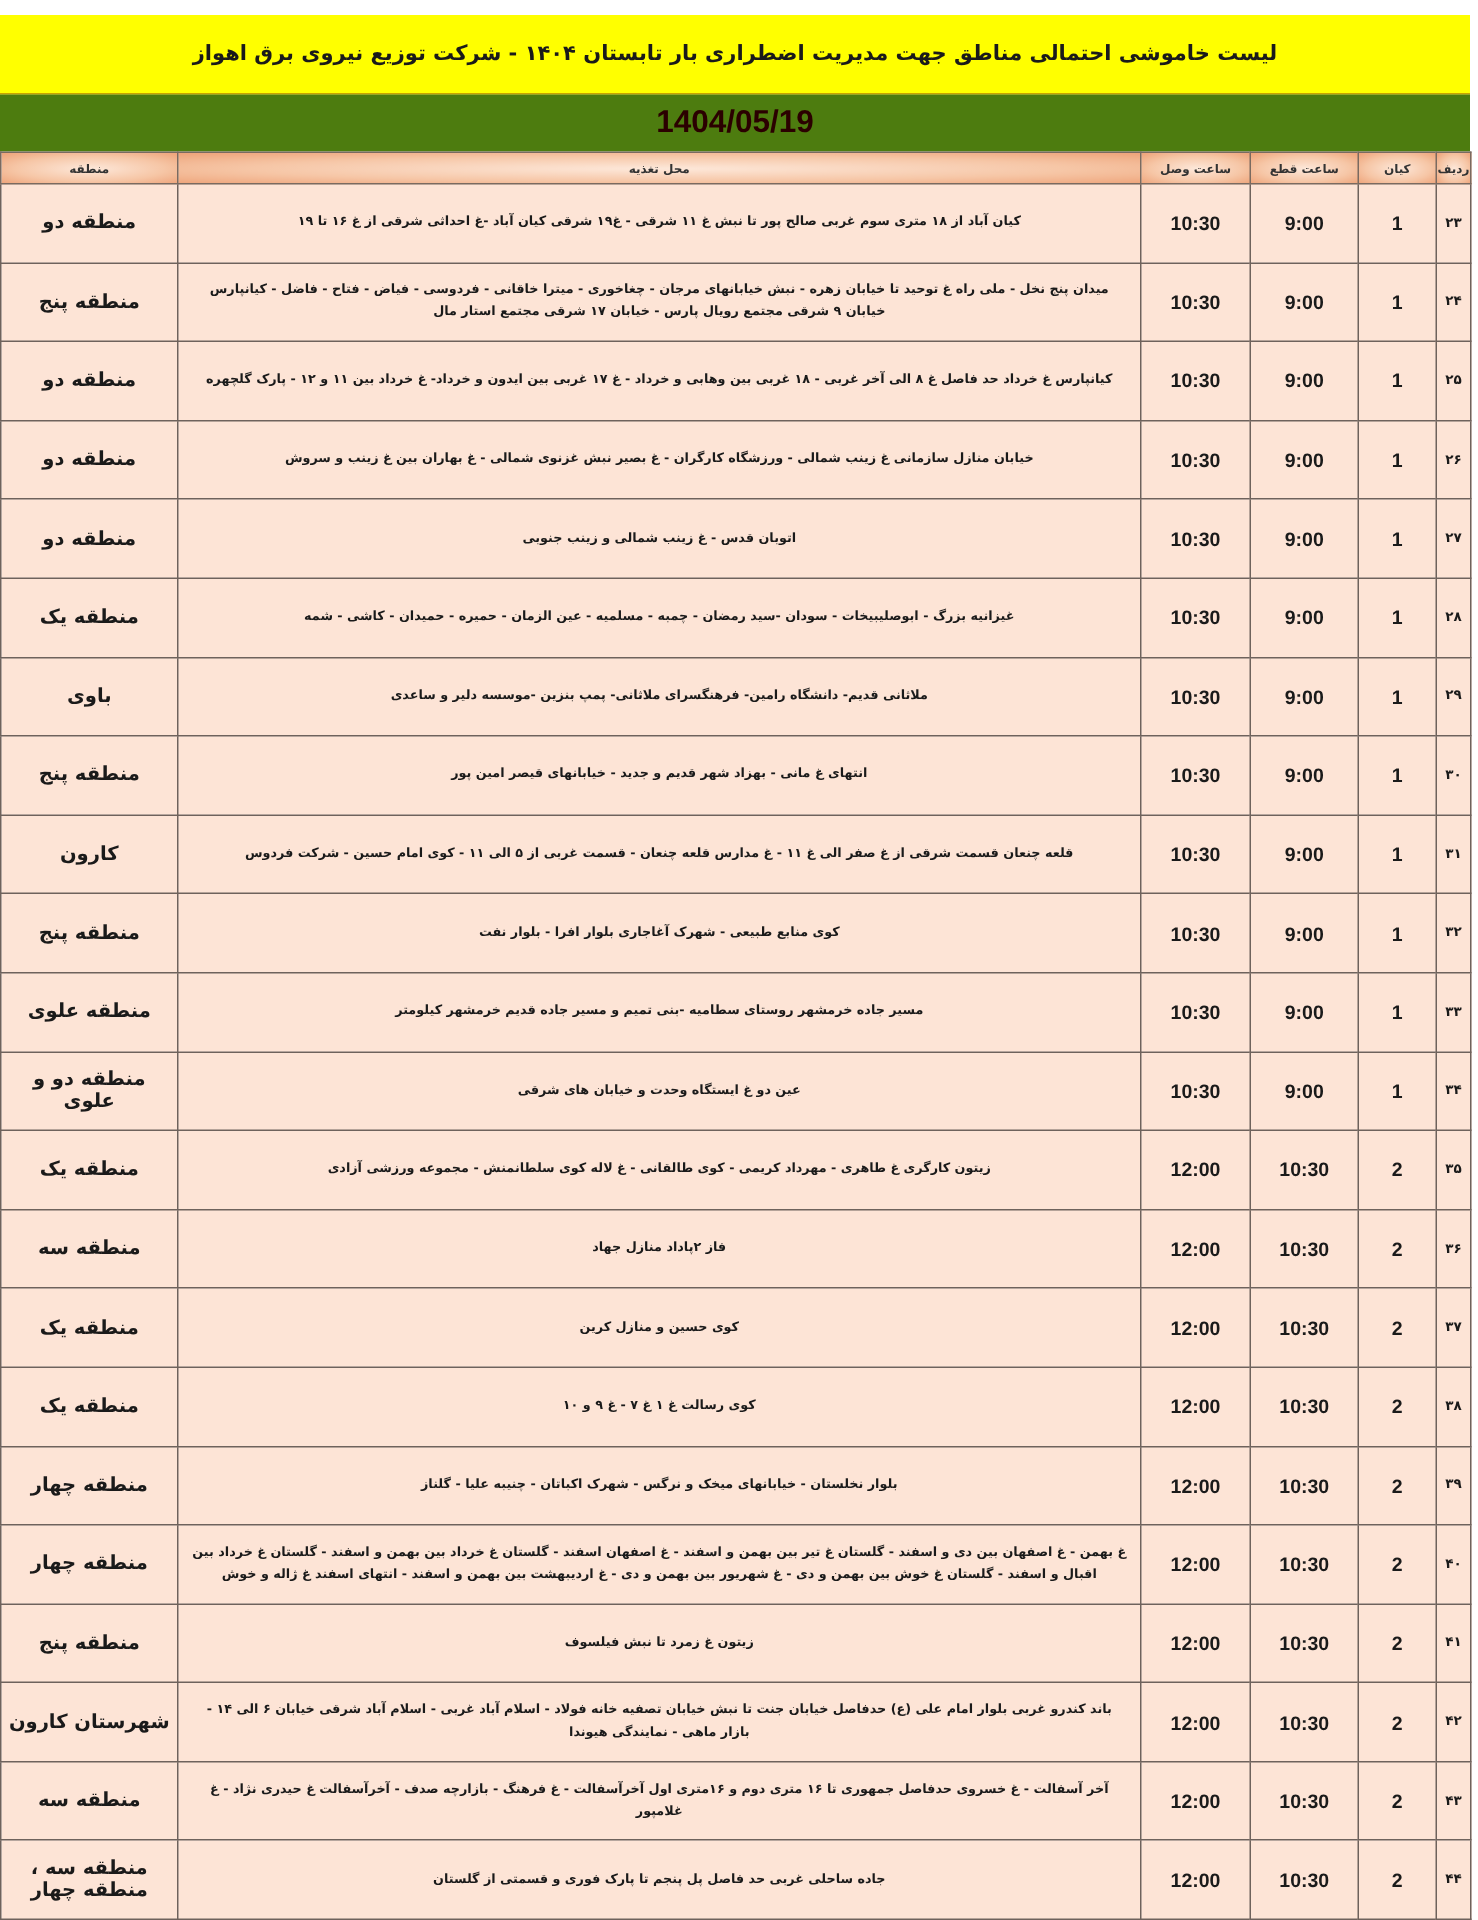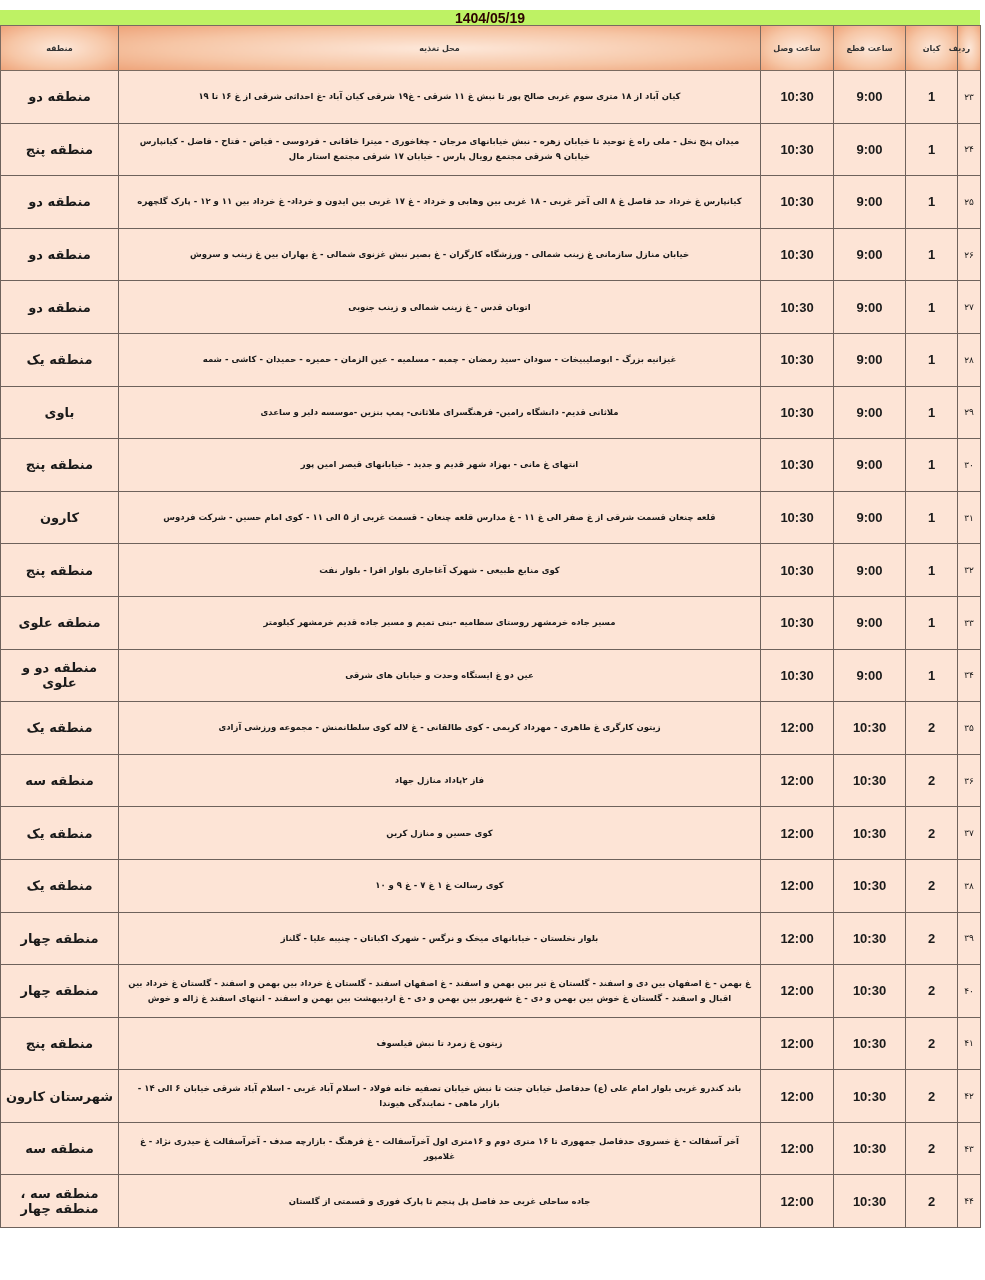--- a/index.html
+++ b/index.html
@@ -4,43 +4,44 @@
 <style>
   html, body { margin: 0; padding: 0; background: #ffffff; }
   body { width: 985px; height: 1280px; position: relative; overflow: hidden; font-family: "DejaVu Sans", sans-serif; }
   .sheet { position: absolute; left: 0; top: 10px; width: 980px; }
   .title-band {
     height: 52px; background: #ffff00; border-bottom: 1px solid #c9a400;
     display: flex; align-items: center; justify-content: center;
     direction: rtl; font-weight: bold; font-size: 14px; color: #1a1a1a;
   }
   .date-band {
-    height: 15px; background: #bef264; display: flex; align-items: center; justify-content: center;
-    font-family: "Liberation Sans", sans-serif; font-weight: bold; font-size: 14px; color: #2b0000;
+    height: 38px; background: #4d7c0f; display: flex; align-items: center; justify-content: center;
+    font-family: "Liberation Sans", sans-serif; font-weight: bold; font-size: 21px; color: #2b0000;
   }
   table { border-collapse: collapse; width: 980px; table-layout: fixed; direction: rtl; }
   th {
     height: 20px; font-size: 8px; font-weight: bold; color: #333;
     background: radial-gradient(ellipse at center, #fde8da 0%, #f6c6a6 60%, #eea47a 100%);
-    border: 1px solid #7a6a60; padding: 12px;
+    border: 1px solid #7a6a60; padding: 0;
   }
   td {
     background: #fde4d6; border: 1px solid #6e625c; text-align: center; vertical-align: middle;
     height: 51.6px; padding: 0 4px; color: #1a1a1a;
   }
-  td.idx { font-size: 9px; font-weight: normal; padding: 0; }
+  td.idx { font-size: 9px; font-weight: bold; padding: 0; }
   td.num { font-family: "Liberation Sans", sans-serif; font-weight: bold; font-size: 13px; }
   td.loc { font-size: 8.5px; font-weight: bold; line-height: 15px; padding: 0 8px; }
   td.region { font-size: 13px; font-weight: bold; }
   .c-idx { width: 23px; } .c-block { width: 52px; } .c-off { width: 72px; } .c-on { width: 73px; } .c-loc { width: 642px; } .c-region { width: 118px; }
 </style>
 </head>
 <body>
 
 <div class="sheet">
+  <div class="title-band">لیست خاموشی احتمالی مناطق جهت مدیریت اضطراری بار تابستان ۱۴۰۴ - شرکت توزیع نیروی برق اهواز</div>
   <div class="date-band">1404/05/19</div>
   <table>
     <colgroup>
       <col class="c-idx">
         <col class="c-block">
         <col class="c-off">
         <col class="c-on">
         <col class="c-loc">
         <col class="c-region">
     </colgroup>

